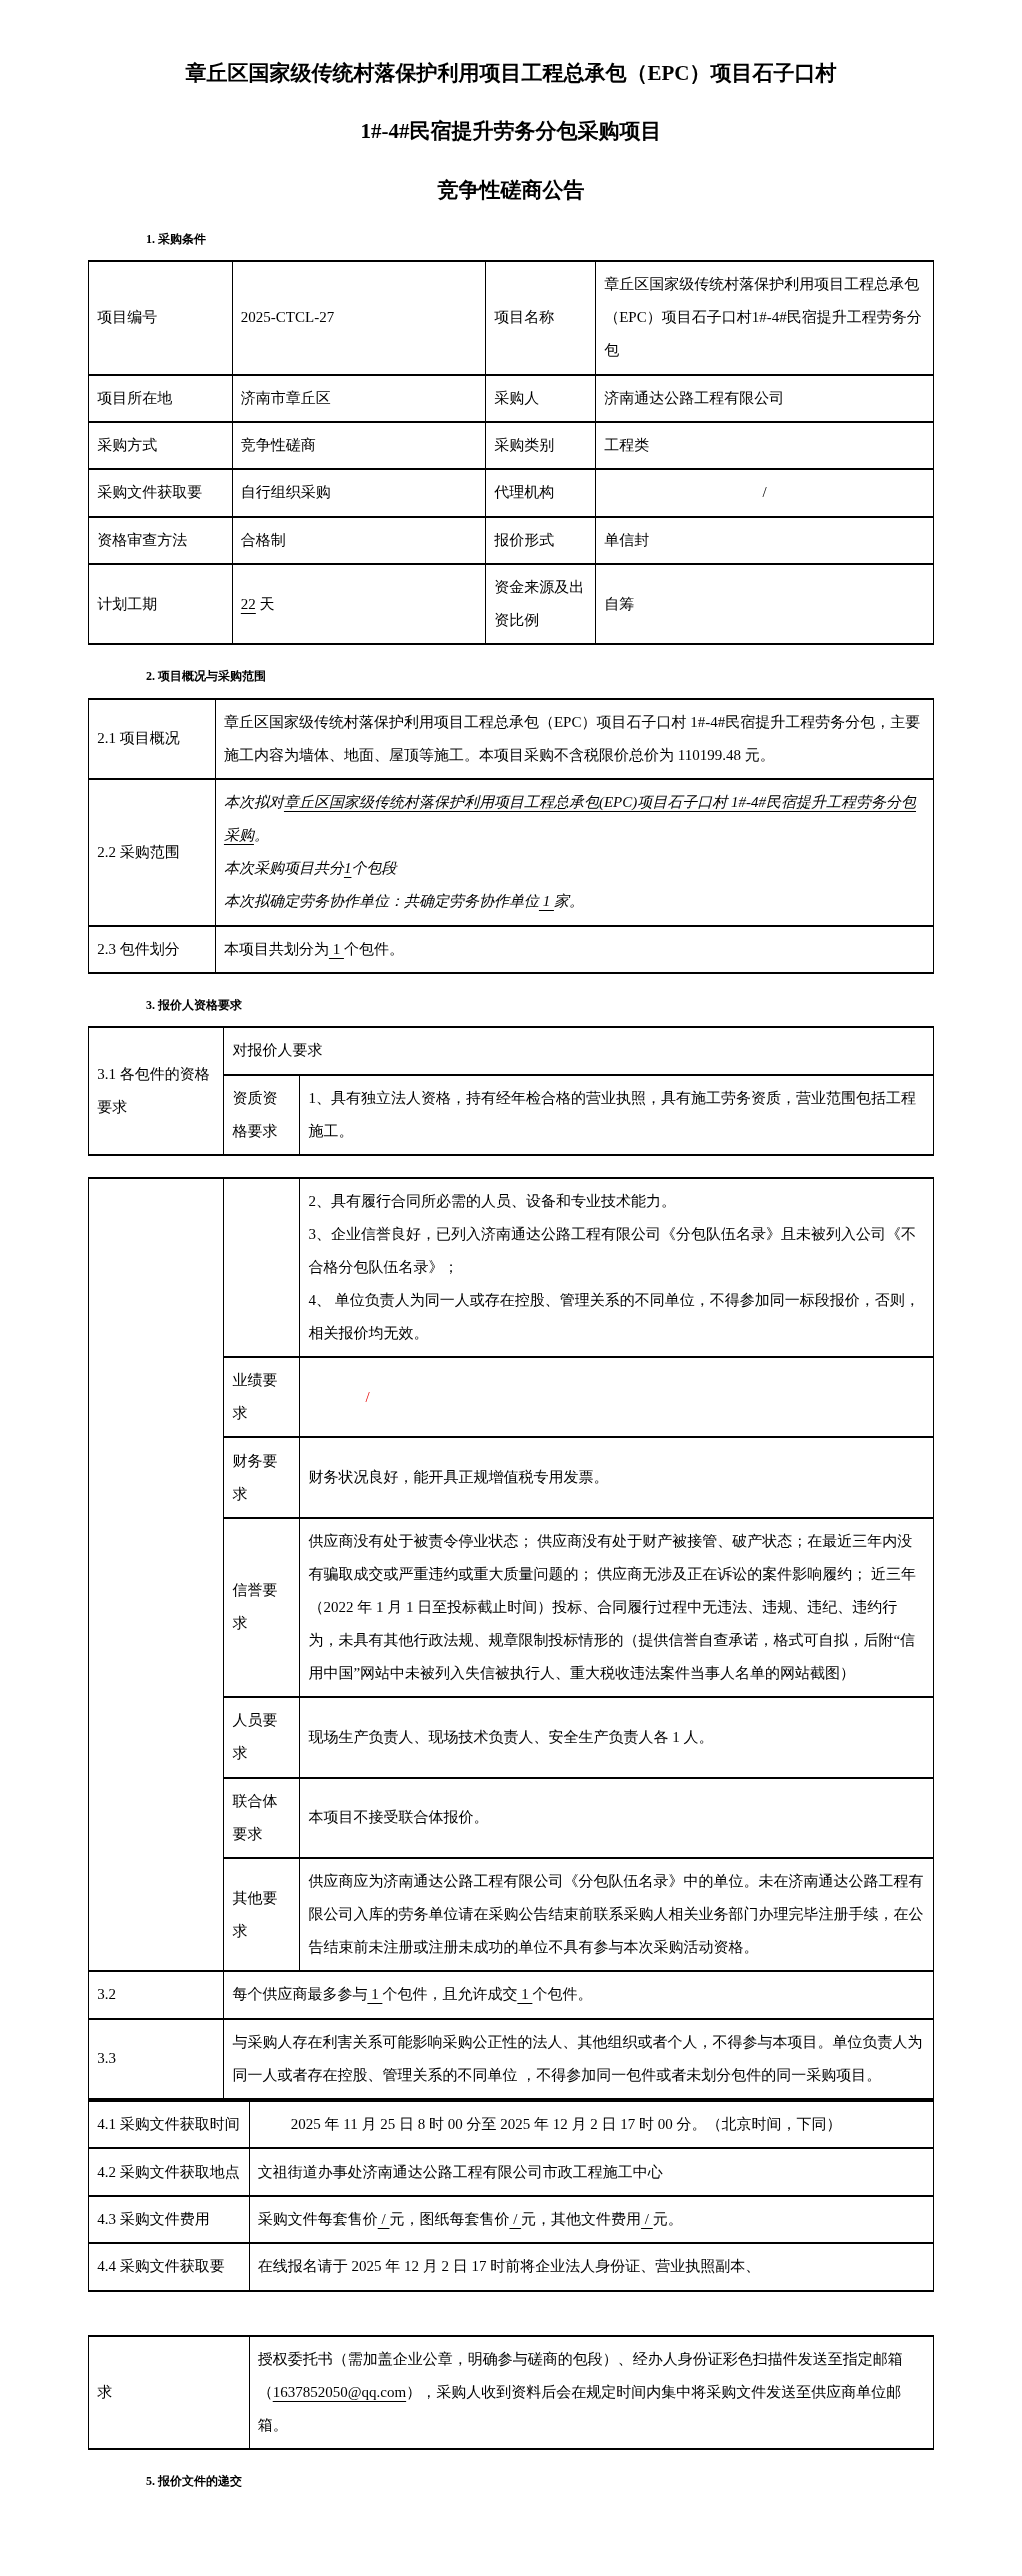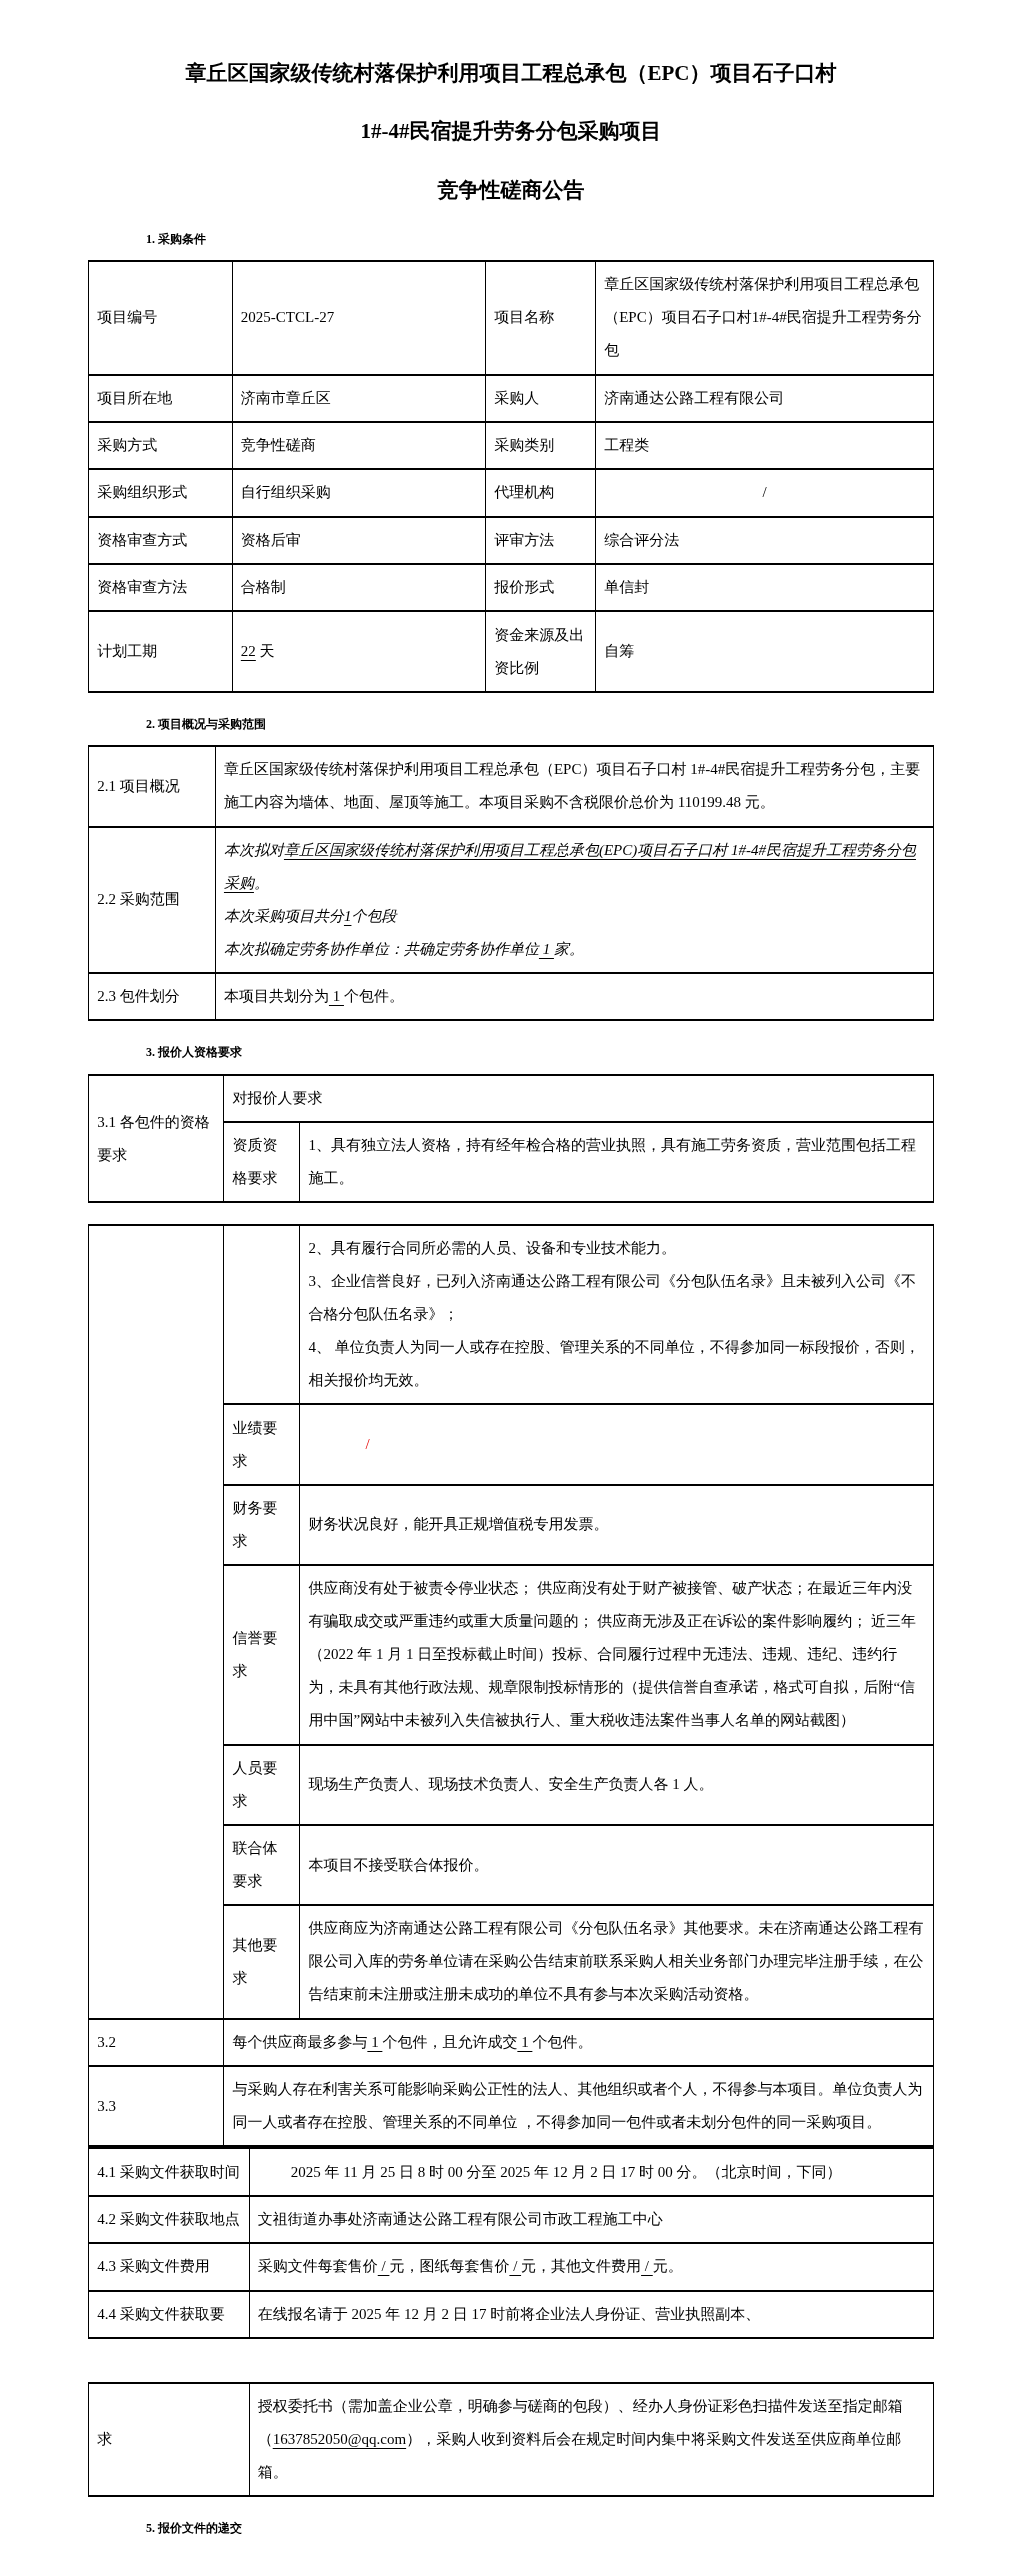--- a/index.html
+++ b/index.html
@@ -67,30 +67,24 @@
       <td class="lbl">采购人</td>
       <td>济南通达公路工程有限公司</td>
     </tr>
     <tr>
       <td class="lbl">采购方式</td>
       <td>竞争性磋商</td>
       <td class="lbl">采购类别</td>
       <td>工程类</td>
     </tr>
     <tr>
-      <td class="lbl">采购组织形式</td>
+      <td class="lbl">采购文件获取要</td>
       <td>自行组织采购</td>
       <td class="lbl">代理机构</td>
       <td class="slash-center">/</td>
-    </tr>
-    <tr>
-      <td class="lbl">资格审查方式</td>
-      <td>资格后审</td>
-      <td class="lbl">评审方法</td>
-      <td>综合评分法</td>
     </tr>
     <tr>
       <td class="lbl">资格审查方法</td>
       <td>合格制</td>
       <td class="lbl">报价形式</td>
       <td>单信封</td>
     </tr>
     <tr>
       <td class="lbl">计划工期</td>
       <td><u>22</u><span> 天</span></td>
@@ -176,21 +170,21 @@
     <tr>
       <td class="lbl">人员要求</td>
       <td>现场生产负责人、现场技术负责人、安全生产负责人各 1 人。</td>
     </tr>
     <tr>
       <td class="lbl">联合体要求</td>
       <td>本项目不接受联合体报价。</td>
     </tr>
     <tr>
       <td class="lbl">其他要求</td>
-      <td>供应商应为济南通达公路工程有限公司《分包队伍名录》其他要求。未在济南通达公路工程有限公司入库的劳务单位请在采购公告结束前联系采购人相关业务部门办理完毕注册手续，在公告结束前未注册或注册未成功的单位不具有参与本次采购活动资格。</td>
+      <td>供应商应为济南通达公路工程有限公司《分包队伍名录》中的单位。未在济南通达公路工程有限公司入库的劳务单位请在采购公告结束前联系采购人相关业务部门办理完毕注册手续，在公告结束前未注册或注册未成功的单位不具有参与本次采购活动资格。</td>
     </tr>
     <tr>
       <td class="lbl">3.2</td>
       <td colspan="2"><span>每个供应商最多参与</span><u> 1 </u><span>个包件，且允许成交</span><u> 1 </u><span>个包件。</span></td>
     </tr>
     <tr>
       <td class="lbl">3.3</td>
       <td colspan="2">与采购人存在利害关系可能影响采购公正性的法人、其他组织或者个人，不得参与本项目。单位负责人为同一人或者存在控股、管理关系的不同单位 ，不得参加同一包件或者未划分包件的同一采购项目。</td>
     </tr>
   </tbody>

